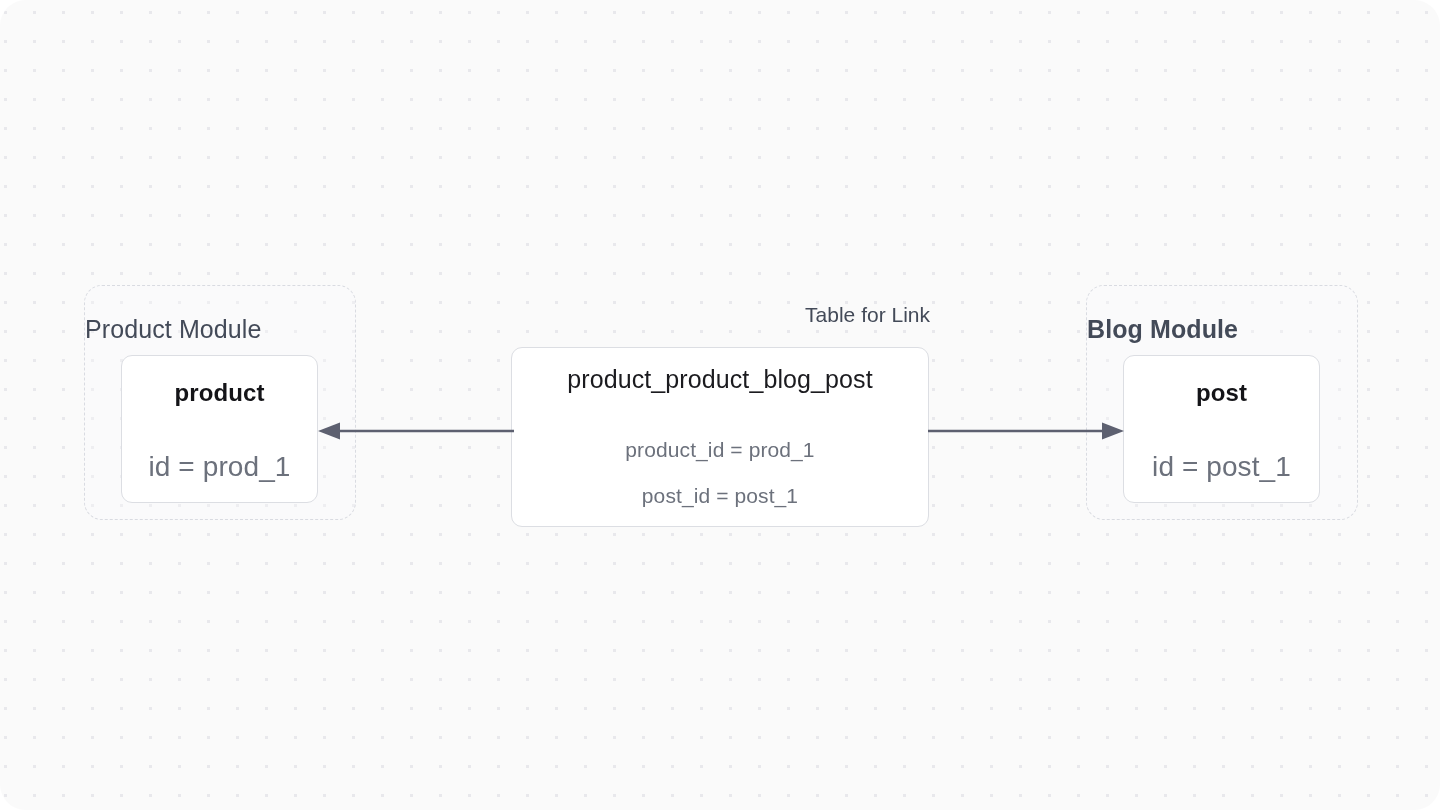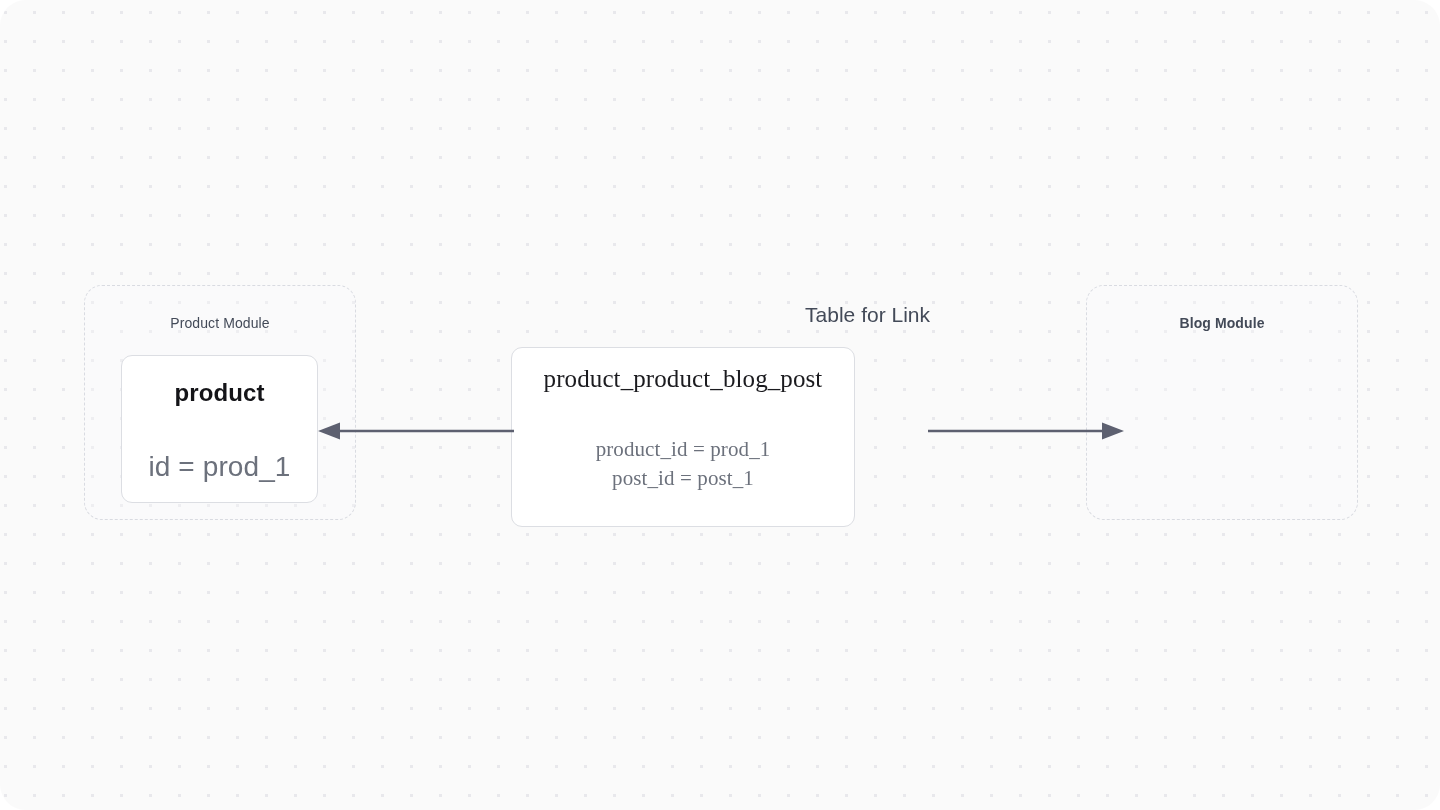--- a/index.html
+++ b/index.html
@@ -32,22 +32,21 @@
     position: absolute;
     box-sizing: border-box;
     border: 1.6px dashed #d9dbe1;
     border-radius: 18px;
     background: rgba(250,250,251,0.35);
   }
   .group-label {
     position: absolute;
     left: 0;
     right: 0;
-    text-align: center;
-    font-size: 14px;
+    font-size: 25px;
     color: #434a58;
     letter-spacing: 0.1px;
     white-space: nowrap;
   }
 
   
   .node {
     position: absolute;
     box-sizing: border-box;
     background: #ffffff;
@@ -79,21 +78,21 @@
     margin-top: 17px;
     font-size: 25px;
     font-weight: normal;
     color: #1b1b1f;
   }
   .node-center .attr-block {
     margin-top: 44px;
     display: flex;
     flex-direction: column;
     align-items: center;
-    gap: 4px;
+    gap: 22px;
   }
   .node-center .node-attr { font-size: 21px; }
 
   
   .center-label {
     position: absolute;
     text-align: right;
     font-size: 21px;
     color: #434a58;
     white-space: nowrap;
@@ -112,32 +111,36 @@
     <div class="group-label" style="top:29px;">Product Module</div>
   </div>
 
   <div class="node node-side" style="left:121px; top:355px; width:197px; height:148px;">
     <div class="node-title">product</div>
     <div class="node-attr">id = prod_1</div>
   </div>
 
   <div class="center-label" style="left:511px; top:303px; width:419px;">Table for Link</div>
 
-  <div class="node node-center" style="left:511px; top:347px; width:344px; height:180px;font-family:Liberation Serif, serif;">
+  <div class="node node-center" style="left:511px; top:347px; width:418px; height:180px;">
     <div class="node-title">product_product_blog_post</div>
     <div class="attr-block">
       <div class="node-attr">product_id = prod_1</div>
       <div class="node-attr">post_id = post_1</div>
     </div>
   </div>
 
   <div class="group" style="left:1086px; top:285px; width:272px; height:235px;">
     <div class="group-label" style="top:29px;font-weight:bold;">Blog Module</div>
   </div>
 
+  <div class="node node-side" style="left:1123px; top:355px; width:197px; height:148px;">
+    <div class="node-title">post</div>
+    <div class="node-attr">id = post_1</div>
+  </div>
 
   <div class="edge" style="left:316px; top:420px; width:198px; height:22px;">
     <svg width="198" height="22" viewBox="0 0 198 22" aria-hidden="true">
       <line x1="20" y1="11" x2="198" y2="11" stroke="#5d6070" stroke-width="2.6"></line>
       <polygon points="2,11 24,2.5 24,19.5" fill="#5d6070"></polygon>
     </svg>
   </div>
 
   <div class="edge" style="left:928px; top:420px; width:198px; height:22px;">
     <svg width="198" height="22" viewBox="0 0 198 22" aria-hidden="true">

